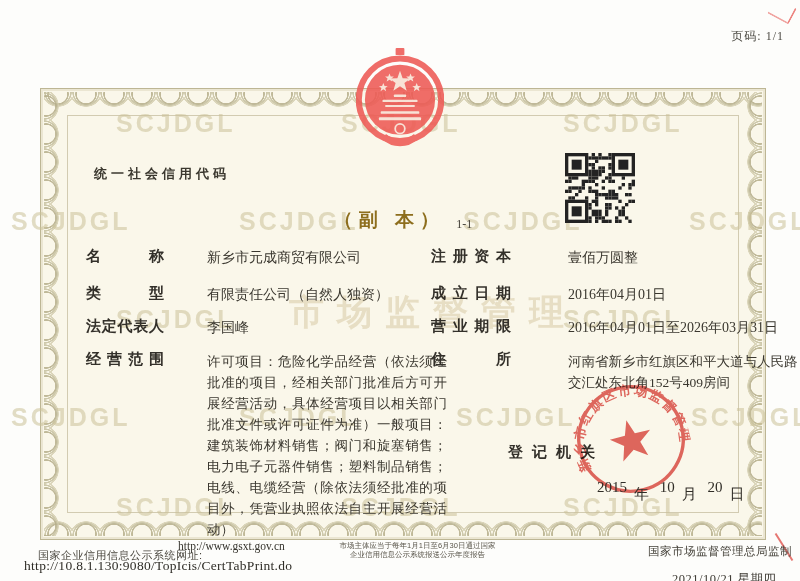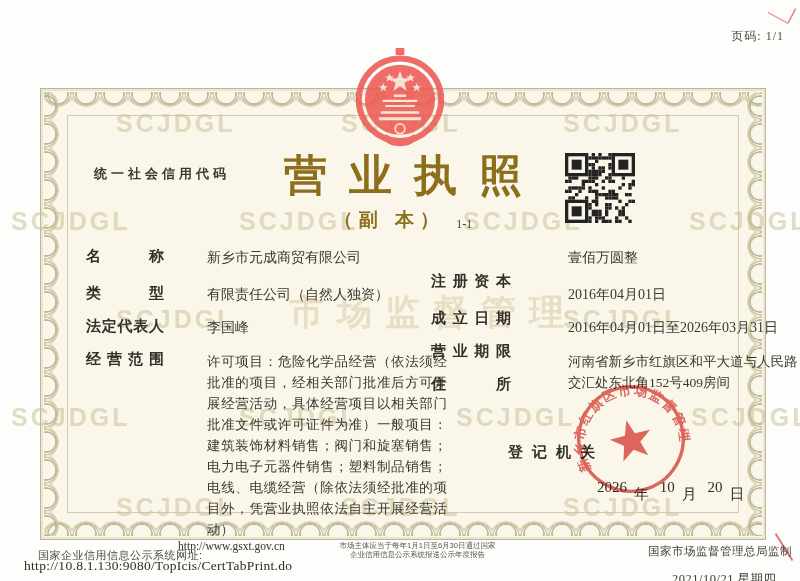--- a/index.html
+++ b/index.html
@@ -90,21 +90,21 @@
     text-align:justify;}
 
   
   .flabel{position:absolute;z-index:2;font-weight:bold;color:#33302a;font-size:15px;
     width:78px;text-align:justify;text-align-last:justify;font-family:"Liberation Sans",sans-serif;}
   .fvalue{position:absolute;z-index:2;color:#3a372f;font-size:14px;
     font-family:"Liberation Serif",serif;padding-left:44px;}
   .fvalue.small{font-size:13.5px;line-height:21px;}
   .lab-col1{left:45px;}
   .val-col1{left:122px;}
-  .lab-col2{left:390px;width:80px;margin-top:25px;}
+  .lab-col2{left:390px;width:80px;}
   .val-col2{left:483px;}
 
   .reg-label{left:467px;top:354px;z-index:2;font-weight:bold;color:#33302a;font-size:15px;
     letter-spacing:9px;}
 
   .seal{left:532px;top:292px;width:116px;height:116px;z-index:3;opacity:.85;
     transform:rotate(-14deg);mix-blend-mode:multiply;}
 
   .reg-date{left:553px;top:394px;z-index:3;color:#302d27;font-size:15px;
     font-family:"Liberation Serif",serif;white-space:nowrap;}
@@ -152,21 +152,20 @@
   <span class="wm" style="left:522px;top:216px">SCJDGL</span>
   <span class="wm" style="left:-30px;top:314px">SCJDGL</span>
   <span class="wm" style="left:198px;top:314px">SCJDGL</span>
   <span class="wm" style="left:415px;top:314px">SCJDGL</span>
   <span class="wm" style="left:650px;top:314px">SCJDGL</span>
   <span class="wm" style="left:75px;top:404px">SCJDGL</span>
   <span class="wm" style="left:300px;top:404px">SCJDGL</span>
   <span class="wm" style="left:522px;top:404px">SCJDGL</span>
   <span class="wm-big" style="left:248px;top:200px">市场监督管理</span>
 
-  <div class="abs title">营业执照</div>
   <div class="abs subtitle">
     <span>（副 本）</span>
     <span class="copy-no">1-1</span>
   </div>
 
   <div class="abs credit-label">统一社会信用代码</div>
 
   <div class="abs qr-box" id="qr-code"><svg width="70" height="70" viewBox="0 0 70 70">
         <rect x="26.67" y="0.00" width="3.33" height="3.33" fill="#232323"></rect>
         <rect x="33.33" y="0.00" width="3.33" height="3.33" fill="#232323"></rect>
@@ -338,21 +337,21 @@
     <polygon fill="#dd4f49" points="60,40 65.3,55.2 81.4,55.5 68.6,65.2 73.3,80.6 60,71.4 46.7,80.6 51.4,65.2 38.6,55.5 54.7,55.2"></polygon>
     <defs>
         <path id="sealArc" d="M 14,84 A 50,50 0 1 1 106,84" fill="none"></path>
       </defs>
     <text font-size="13.5" fill="#dd4f49" font-weight="bold" letter-spacing="2" font-family="'Liberation Sans', sans-serif">
       <textPath href="#sealArc" startOffset="2%">新乡市红旗区市场监督管理局</textPath>
     </text>
   </svg>
 
   <div class="abs reg-date">
-    <span class="dnum">2026</span><span class="dunit">年</span>
+    <span class="dnum">2015</span><span class="dunit">年</span>
     <span class="dnum">10</span><span class="dunit">月</span>
     <span class="dnum">20</span><span class="dunit">日</span>
   </div>
 </div>
 
 <svg class="abs emblem" viewBox="0 0 100 114">
   <g fill="#ee5a55" opacity="0.88">
     <rect x="45" y="0" width="10" height="8" rx="1"></rect>
     <circle cx="50" cy="59" r="47" fill="none" stroke="#ee5a55" stroke-width="7"></circle>
     <circle cx="50" cy="59" r="40"></circle>

